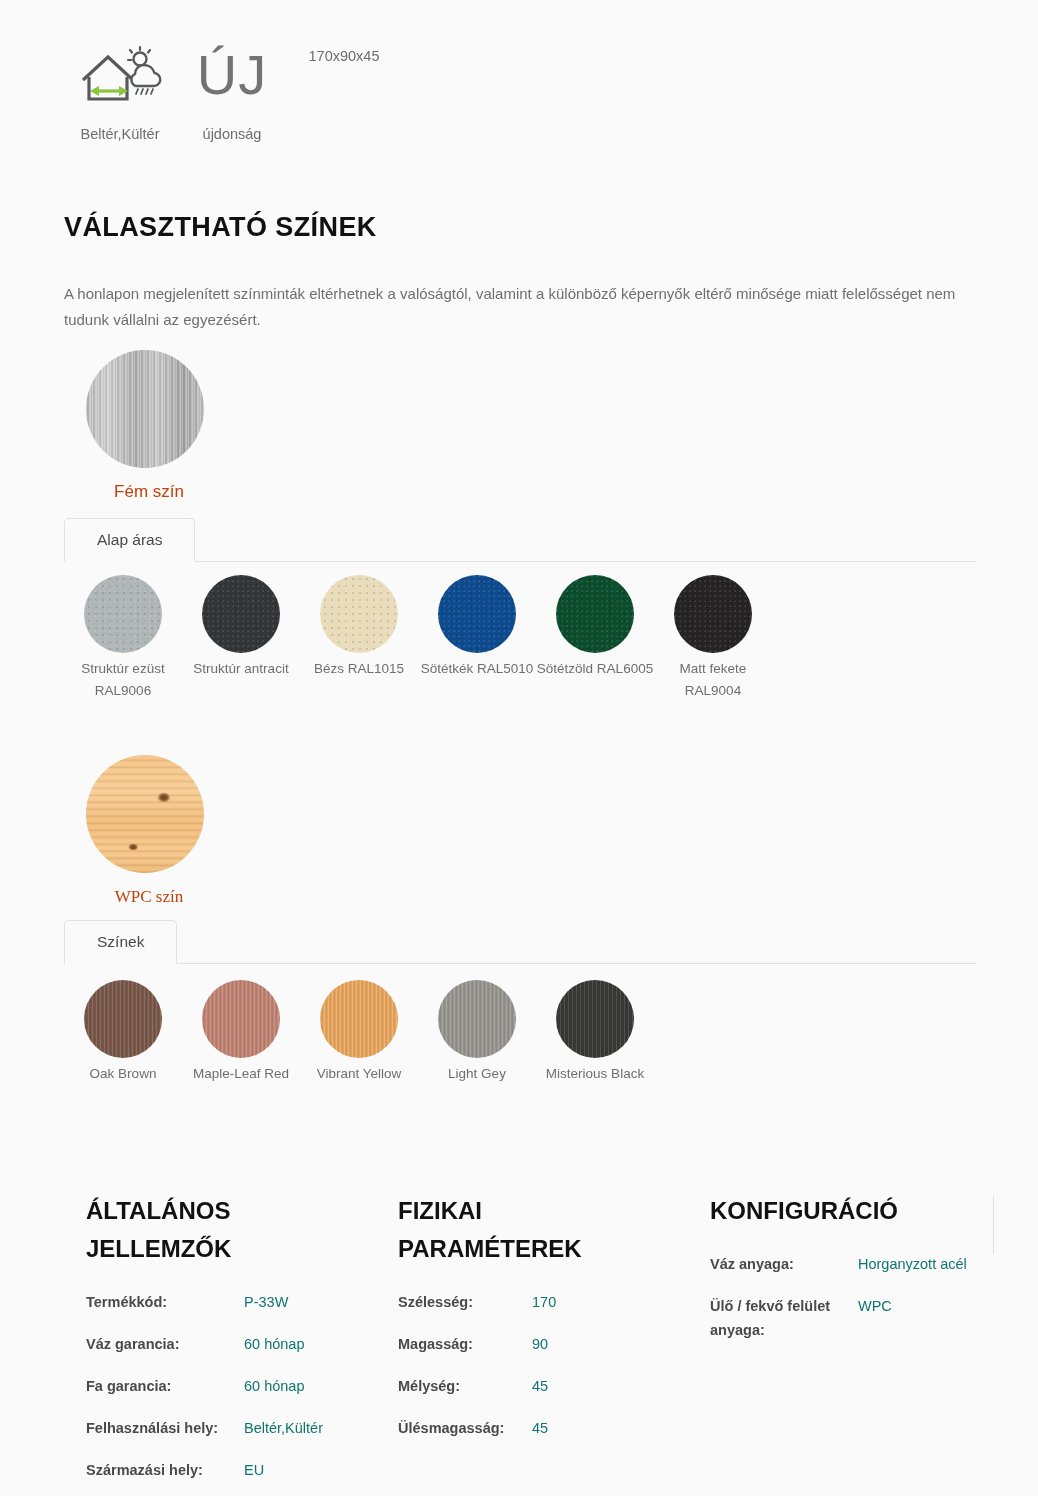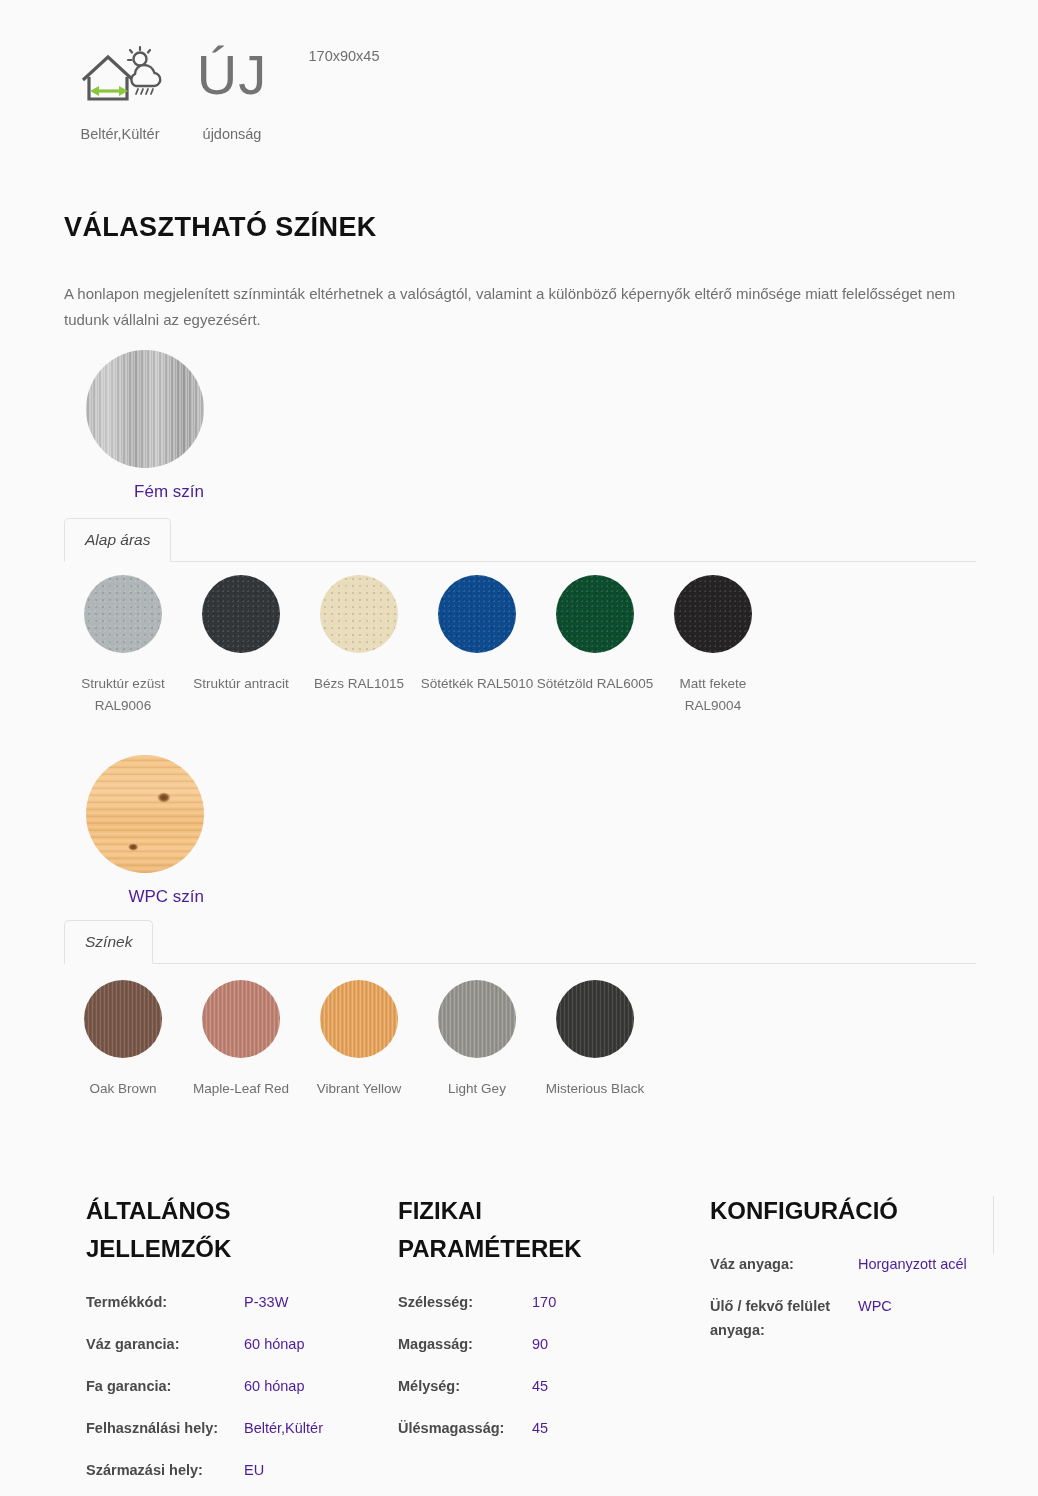--- a/index.html
+++ b/index.html
@@ -67,21 +67,21 @@
     top: 266px;
     width: 912px;
     font-size: 15px;
     line-height: 26px;
     color: #6f6f6f;
   }
 
   
   .sample-block { position: absolute; left: 64px; }
   .sample-block.metal { top: 350px; }
-  .sample-block.wpc   { top: 755px; }
+  .sample-block.wpc   { top: 755px; font-family: Liberation Serif, serif; }
 
   .sample-circle {
     width: 118px;
     height: 118px;
     border-radius: 50%;
     margin-left: 22px;
   }
   .metal-tex {
     background:
       repeating-linear-gradient(90deg,
@@ -95,51 +95,50 @@
     background:
       radial-gradient(ellipse 9px 7px at 66% 36%, #6b431f 0%, #8a5a2b 40%, rgba(200,150,90,0) 75%),
       radial-gradient(ellipse 7px 5px at 40% 78%, #6b431f 0%, #8a5a2b 40%, rgba(200,150,90,0) 75%),
       repeating-linear-gradient(0deg,
         rgba(196,136,70,0.30) 0px, rgba(196,136,70,0.0) 2px,
         rgba(255,222,175,0.35) 4px, rgba(196,136,70,0.0) 7px),
       linear-gradient(180deg, #f2c183 0%, #f5cb95 30%, #eeb977 58%, #f3c488 80%, #eab473 100%);
   }
   .sample-label {
     margin-top: 14px;
-    text-align: right;
+    text-align: center;
     font-size: 17px;
-    color: #4c1d95;
+    color: #c2410c;
     padding-left: 30px;
   }
 
   
   .tabs {
     position: absolute;
     left: 64px;
     width: 912px;
     border-bottom: 1px solid #e2e2e2;
     height: 44px;
   }
   .tabs.metal-tabs { top: 518px; }
   .tabs.wpc-tabs   { top: 920px; }
   .tab {
     display: inline-block;
     position: relative;
     top: 0;
     height: 44px;
     line-height: 42px;
-    padding: 0 20px;
+    padding: 0 32px;
     font-size: 15.5px;
     color: #4a4a4a;
     background: #fafafa;
     border: 1px solid #e2e2e2;
     border-bottom: 1px solid #fafafa;
     border-radius: 5px 5px 0 0;
     margin-bottom: -1px;
-    font-style: italic;
   }
 
   
   .swatches {
     position: absolute;
     left: 64px;
     width: 940px;
     display: flex;
     gap: 0;
   }
@@ -149,21 +148,21 @@
     width: 118px;
     text-align: center;
   }
   .swatch-dot {
     width: 78px;
     height: 78px;
     border-radius: 50%;
     margin: 0 auto;
   }
   .swatch-label {
-    margin-top: 20px;
+    margin-top: 5px;
     font-size: 13.5px;
     line-height: 22px;
     color: #6f6f6f;
   }
 
   
   .tex-struct {
     background-image:
       radial-gradient(circle at 30% 30%, rgba(255,255,255,0.12) 0 1px, rgba(0,0,0,0) 1px),
       radial-gradient(circle at 70% 60%, rgba(0,0,0,0.12) 0 1px, rgba(0,0,0,0) 1px);
@@ -209,21 +208,21 @@
     display: flex;
     margin-bottom: 18px;
     font-size: 14.5px;
     line-height: 24px;
   }
   .spec-key {
     color: #4a4a4a;
     font-weight: bold;
     flex: 0 0 auto;
   }
-  .spec-val { color: #4c1d95; }
+  .spec-val { color: #0f766e; }
 
   .c1 .spec-key { width: 158px; }
   .c2 .spec-key { width: 134px; }
   .c3 .spec-key { width: 148px; padding-right: 12px; }
   .c3 .spec-val { max-width: 110px; }
 </style>
 </head>
 <body>
 
 <div class="features">

